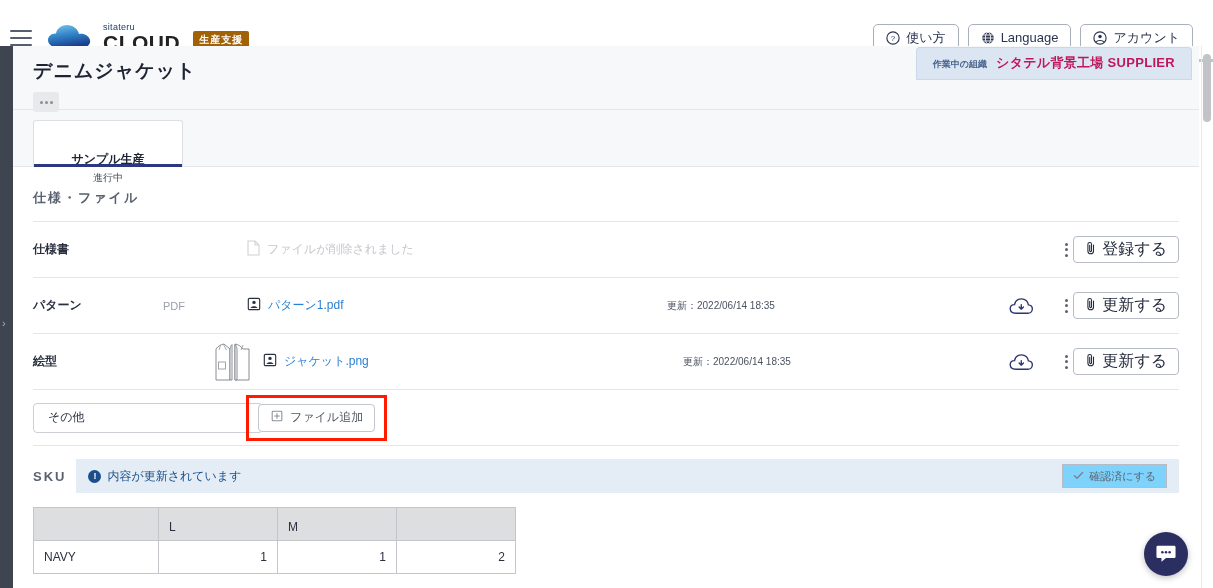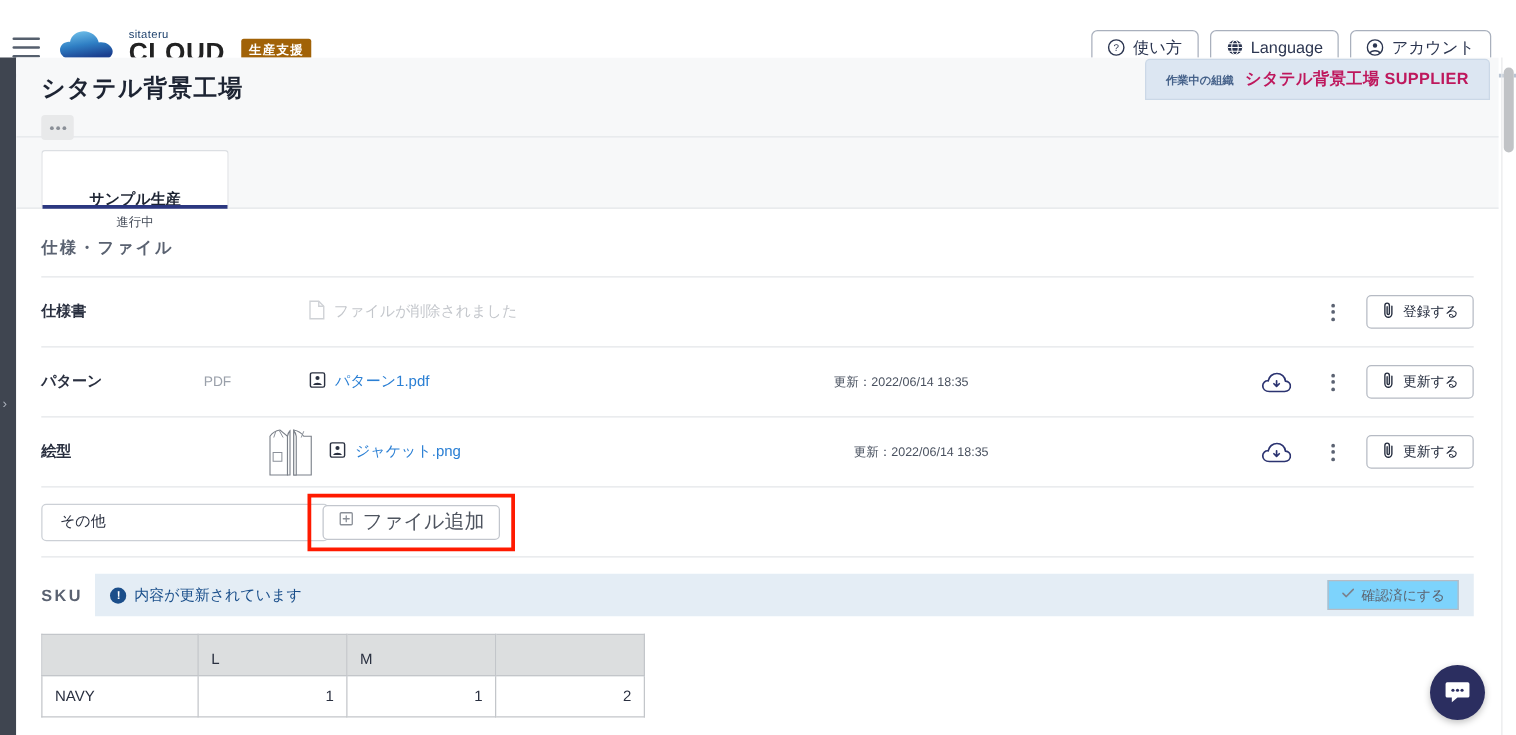--- a/index.html
+++ b/index.html
@@ -118,39 +118,39 @@
   .file-link { color:#2a7fd4; cursor:pointer; }
   .file-missing { color:#c4c7cc; display:flex; align-items:center; gap:7px; font-size:12px;}
   .frow .c-date { font-size:10px; color:#4a5260; flex:1; }
   .frow .c-dl { width:48px; display:flex; justify-content:center; cursor:pointer; }
   .frow .c-kebab { width:42px; display:flex; justify-content:center; cursor:pointer;
                    flex-direction:column; align-items:center; gap:2.5px;}
   .frow .c-kebab i { width:3px; height:3px; border-radius:50%; background:#5b6272; display:block;}
   .act-btn {
     border:1px solid #b6bbc4; background:#fff; border-radius:4px;
     height:27px; padding:0 11px; display:flex; align-items:center; gap:5px;
-    font-size:11px; color:#232b3d; cursor:pointer; white-space:nowrap;
+    font-size:16px; color:#232b3d; cursor:pointer; white-space:nowrap;
   }
   .c-action { width:92px; display:flex; justify-content:flex-end; }
 
   
   .other-row { display:flex; align-items:center; height:56px; border-bottom:1px solid #e4e6e9; }
   .other-select {
     width:230px; height:30px; border:1px solid #ccd0d6; border-radius:4px;
     background:#fff; font-size:12px; color:#2a3040; display:flex; align-items:center;
     padding-left:14px; cursor:pointer;
   }
   .hl-box {
     border:3px solid #ff1a00; padding:6px 9px; margin-left:-17px;
     display:inline-flex;
   }
   .add-btn {
     border:1px solid #c2c6cd; background:#fff; border-radius:4px;
     height:28px; padding:0 11px; display:flex; align-items:center; gap:6px;
-    font-size:16px; color:#4e545f; cursor:pointer; white-space:nowrap;
+    font-size:12px; color:#4e545f; cursor:pointer; white-space:nowrap;
   }
 
   
   .sku-wrap { padding:0 20px; }
   .sku-bar {
     display:flex; align-items:center; height:34px; margin-top:13px;
   }
   .sku-label { font-size:13px; font-weight:700; color:#5a6271; letter-spacing:2px; padding-right:10px;}
   .sku-note {
     background:#e4edf5; flex:1; height:34px; display:flex; align-items:center;
@@ -270,21 +270,21 @@
     </div>
   </div>
 
   <div class="rail">
     <div class="rail-chevron">›</div>
   </div>
 
   <div class="page">
 
     <div class="title-block">
-      <div class="page-title">シタテル背景工場</div>
+      <div class="page-title">デニムジャケット</div>
       <div class="dots-btn">
         <i></i>
           <i></i>
           <i></i>
       </div>
       <div class="org-badge">
         <span class="org-label">作業中の組織</span>
         <span class="org-name">シタテル背景工場 SUPPLIER</span>
       </div>
     </div>

